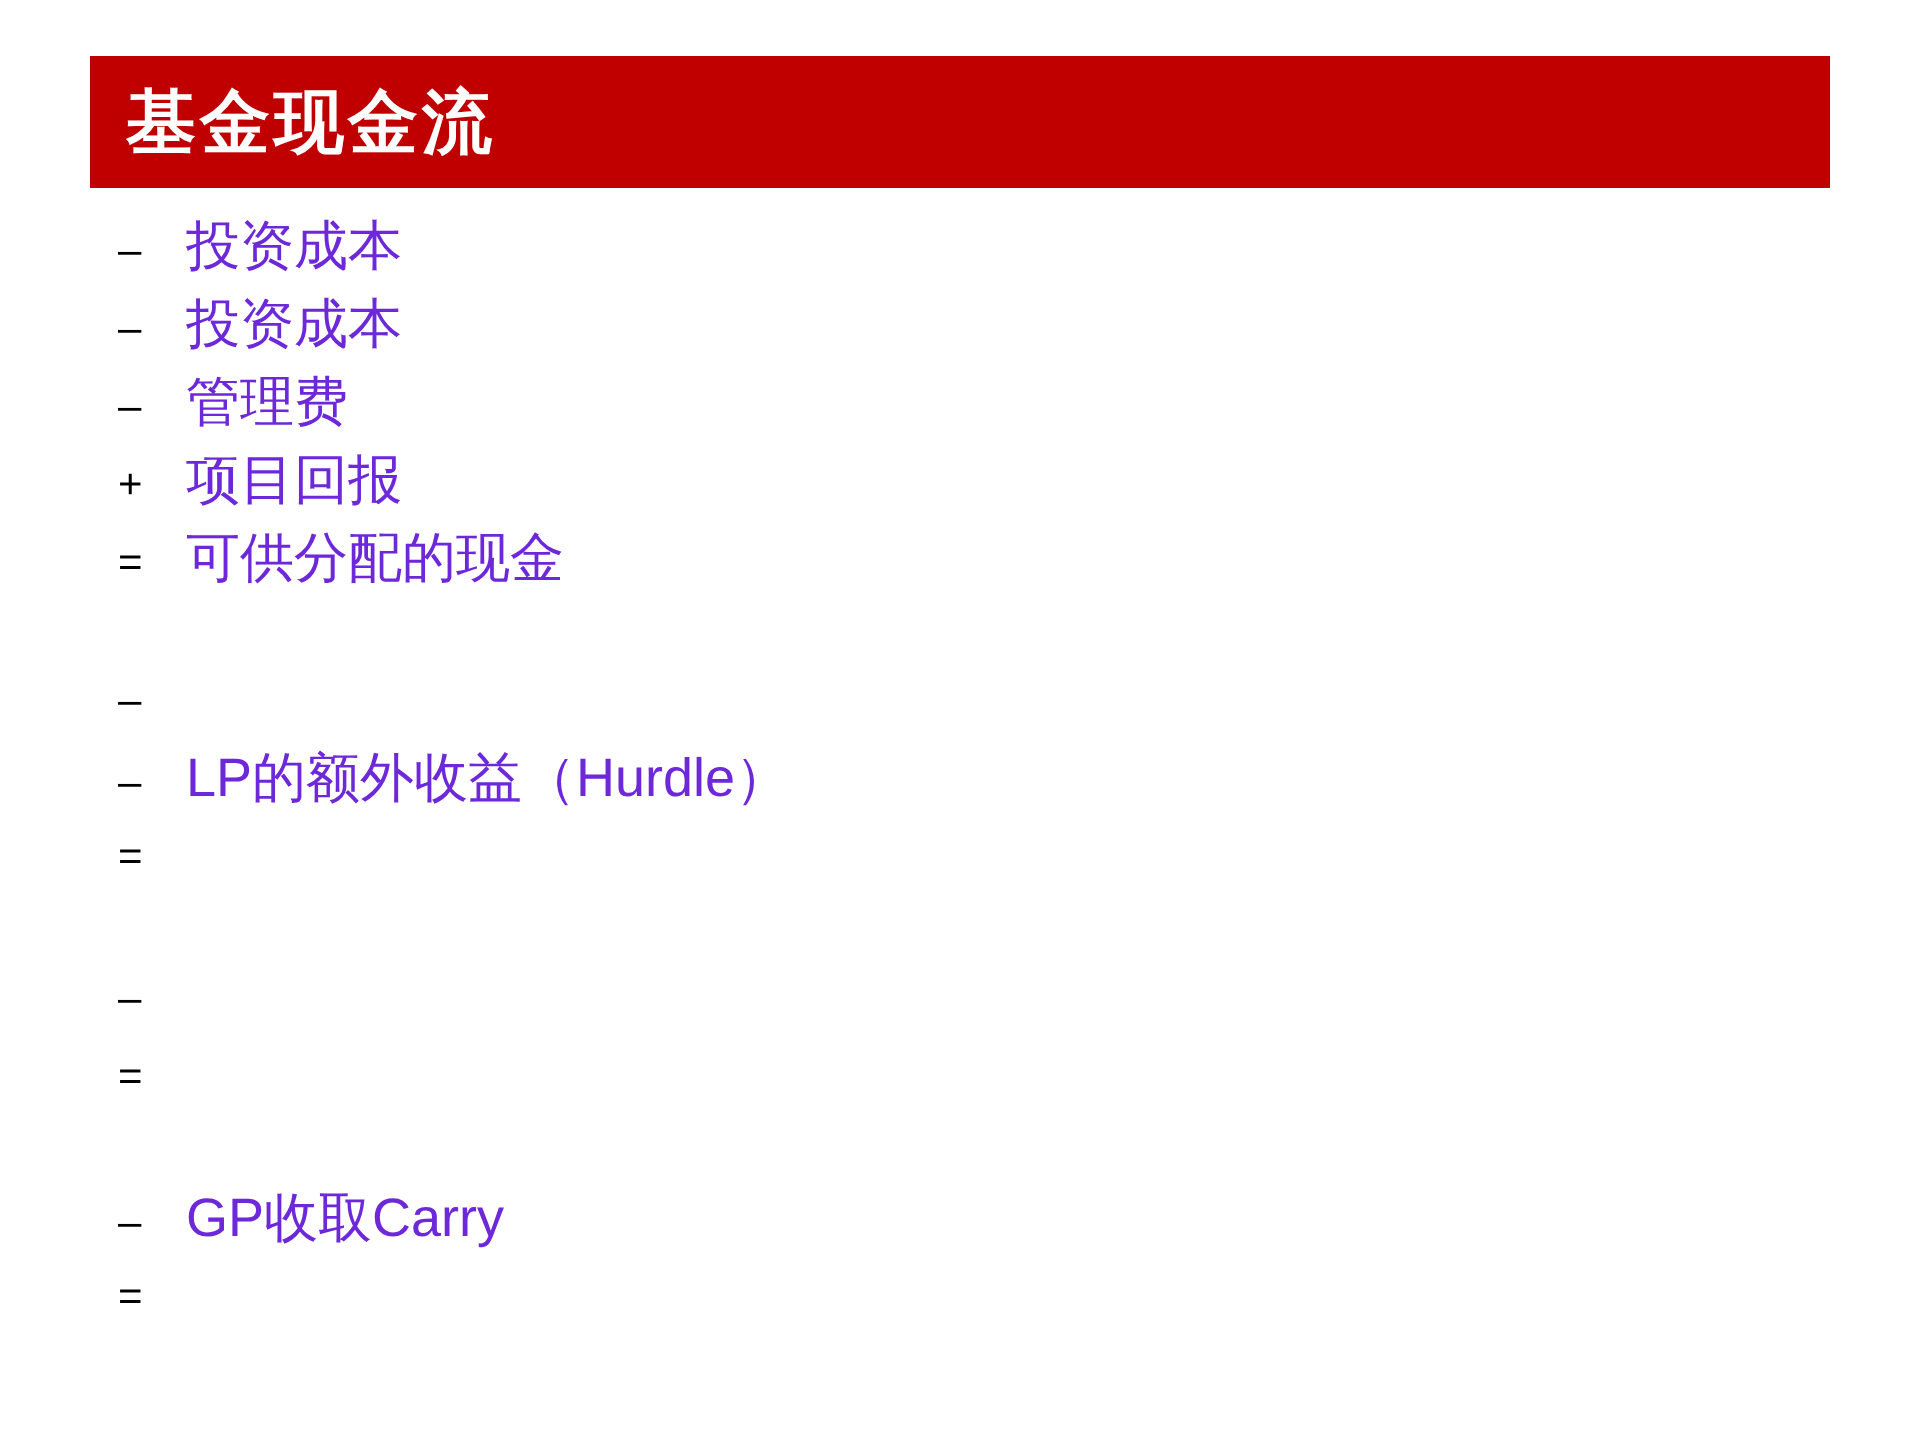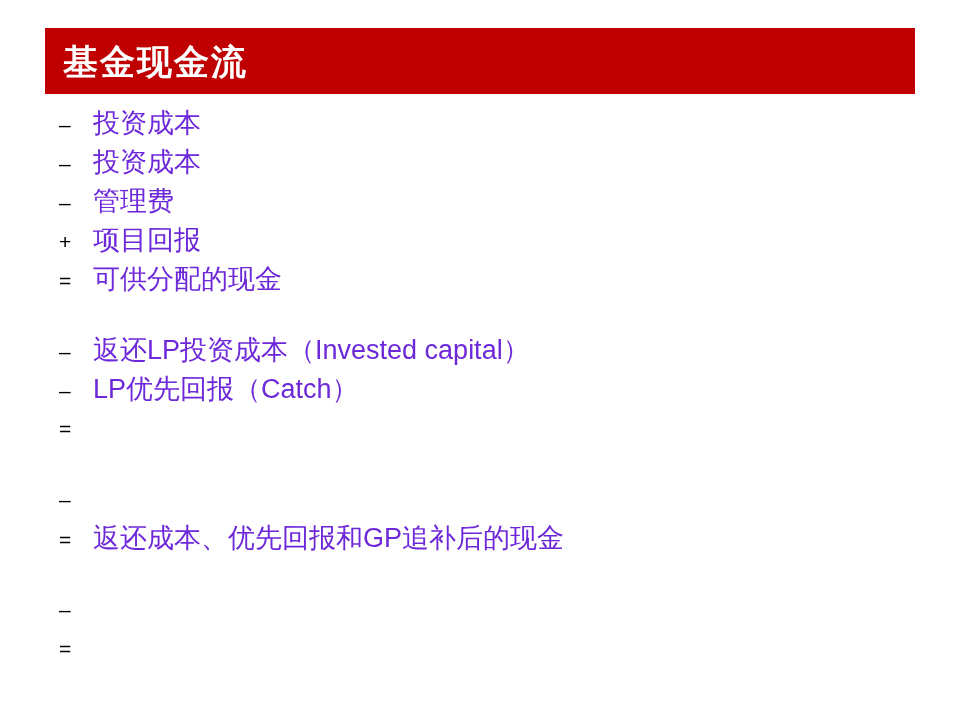--- a/index.html
+++ b/index.html
@@ -101,44 +101,43 @@
       </div>
       <div class="line">
         <span class="marker">=</span>
         <span class="text">可供分配的现金</span>
       </div>
     </div>
 
     <div class="group">
       <div class="line">
         <span class="marker">–</span>
-        <span class="text">返还LP投资成本（Invested capital）</span>
       </div>
       <div class="line">
         <span class="marker">–</span>
-        <span class="text">LP优先回报（Catch）</span>
+        <span class="text">LP的额外收益（Hurdle）</span>
       </div>
       <div class="line">
         <span class="marker">=</span>
       </div>
     </div>
 
     <div class="group">
       <div class="line">
         <span class="marker">–</span>
       </div>
       <div class="line">
         <span class="marker">=</span>
-        <span class="text">返还成本、优先回报和GP追补后的现金</span>
       </div>
     </div>
 
     <div class="group">
       <div class="line">
         <span class="marker">–</span>
+        <span class="text">GP收取Carry</span>
       </div>
       <div class="line">
         <span class="marker">=</span>
       </div>
     </div>
 
   </div>
 </div>
 
 </body></html>

